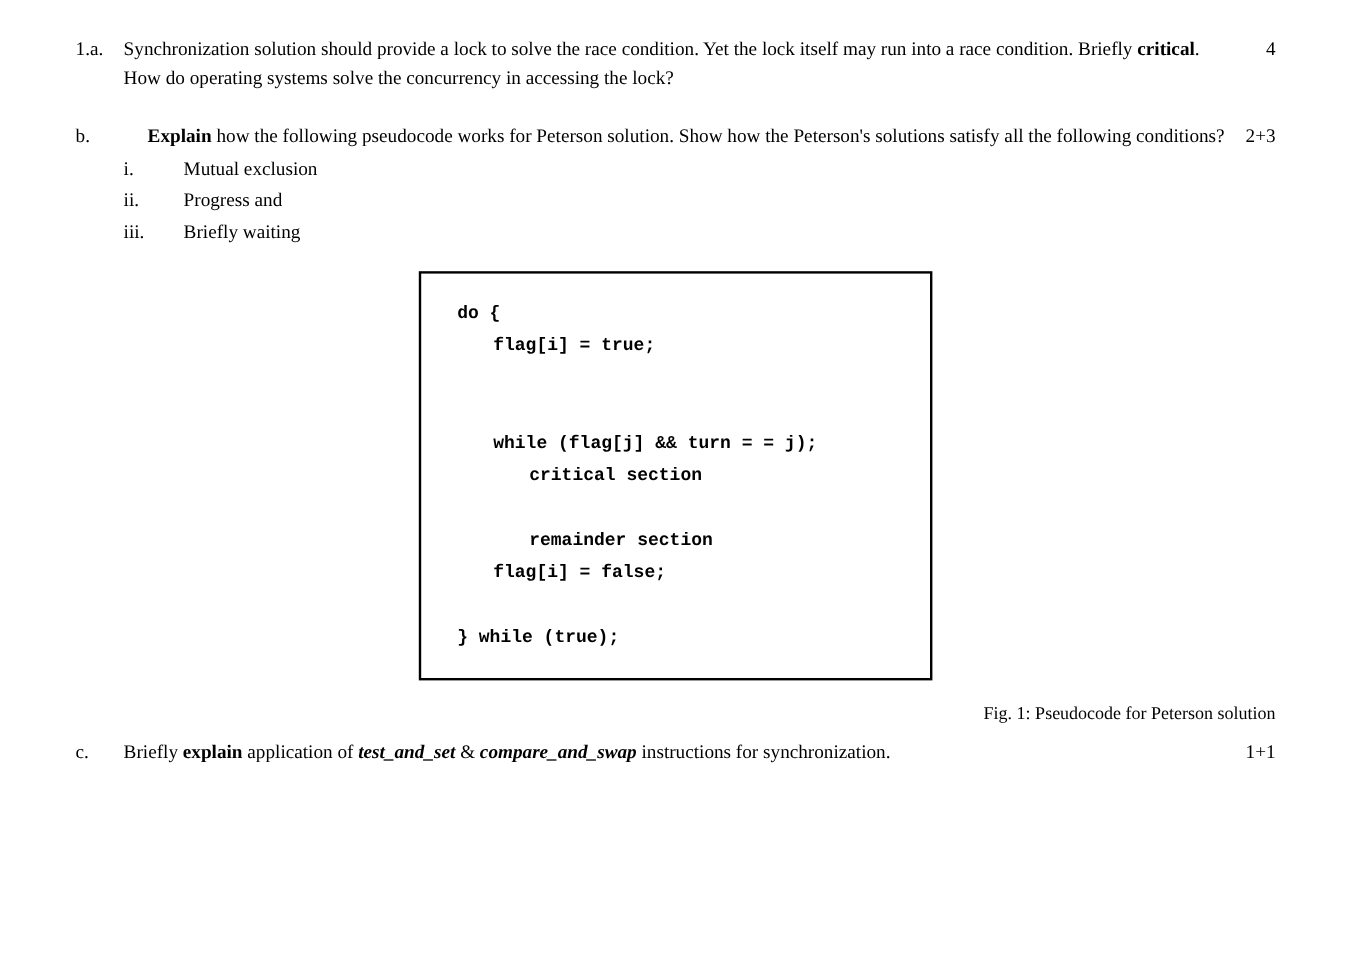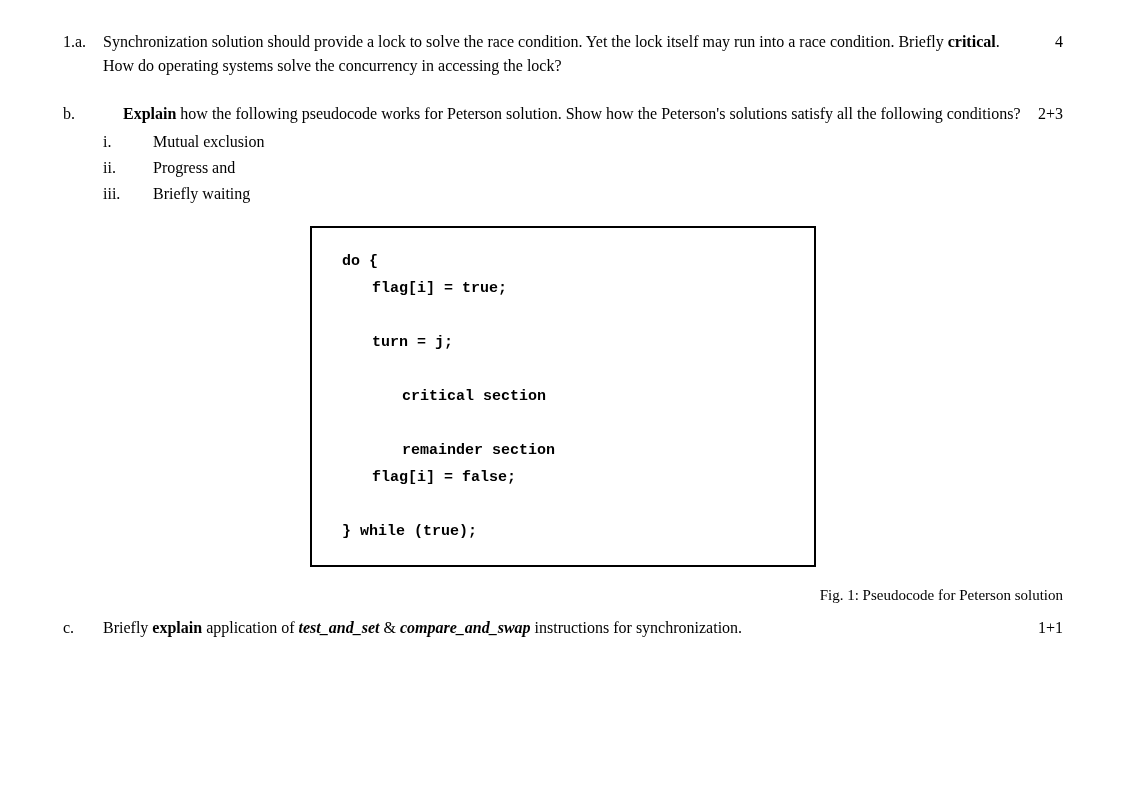--- a/index.html
+++ b/index.html
@@ -62,21 +62,21 @@
       min-width: 50px;
       font-size: 16px;
     }
     .roman-text {
       font-size: 16px;
     }
     .code-box {
       border: 2.5px solid #000000;
       padding: 20px 30px;
       margin: 20px auto;
-      width: 506px;
+      width: 428px;
       font-family: "Courier New", Courier, monospace;
       font-size: 15px;
       font-weight: bold;
       line-height: 1.8;
     }
     .code-line {
       display: block;
     }
     .code-indent-1 {
       padding-left: 30px;
@@ -143,22 +143,22 @@
     <div class="roman-item">
       <div class="roman-label">iii.</div>
       <div class="roman-text">Briefly waiting</div>
     </div>
   </div>
 
   <div class="code-box">
     <span class="code-line">do {</span>
     <span class="code-line code-indent-1">flag[i] = true;</span>
     <span class="code-line">&nbsp;</span>
-    <span class="code-line code-indent-1">turn = j;</span>
     <span class="code-line">&nbsp;</span>
+    <span class="code-line code-indent-1">while (flag[j] &amp;&amp; turn = = j);</span>
     <span class="code-line code-indent-2">critical section</span>
     <span class="code-line">&nbsp;</span>
     <span class="code-line code-indent-2">remainder section</span>
     <span class="code-line code-indent-1">flag[i] = false;</span>
     <span class="code-line">&nbsp;</span>
     <span class="code-line">} while (true);</span>
   </div>
 
   <div class="figure-caption">Fig. 1: Pseudocode for Peterson solution</div>
 

